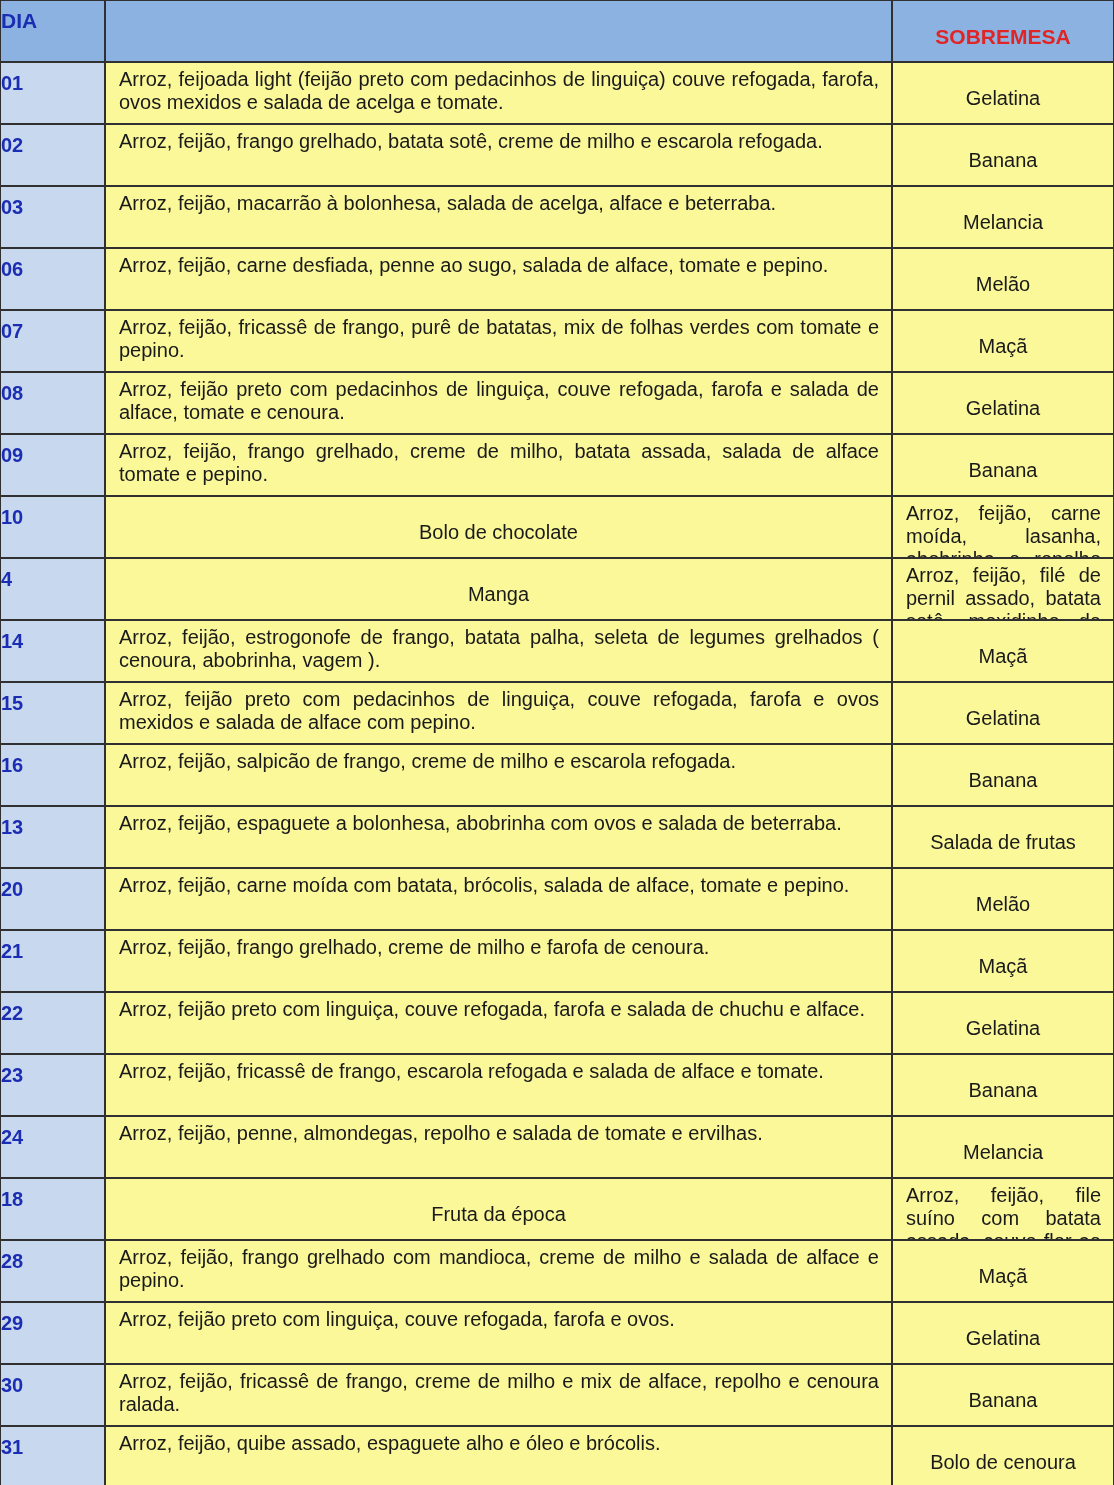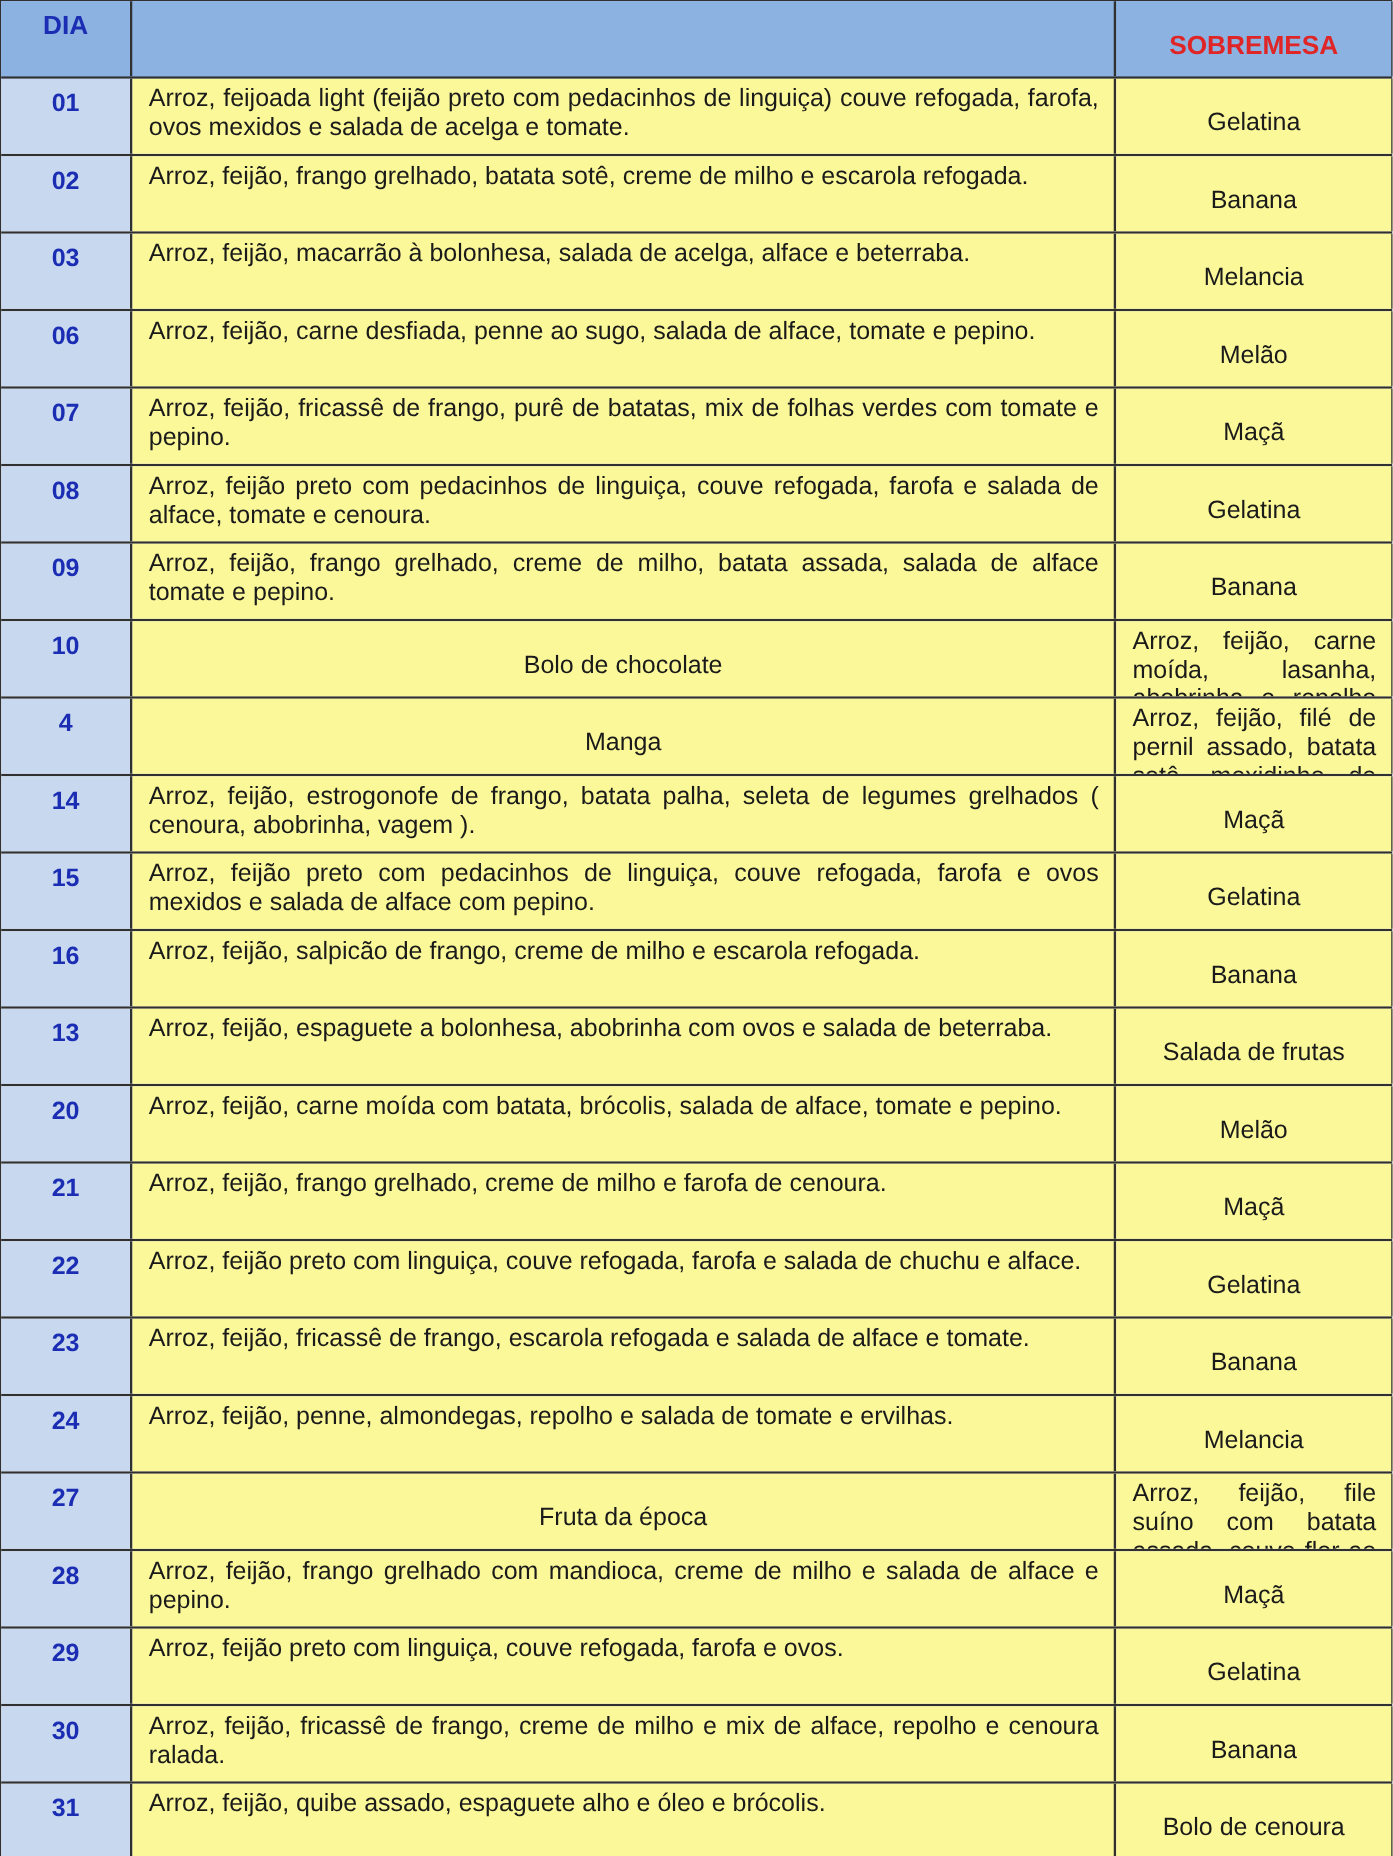--- a/index.html
+++ b/index.html
@@ -31,21 +31,21 @@
   }
   .cell {
     border-right: 2px solid var(--border);
     overflow: hidden;
   }
   .day-cell {
     background: var(--day-bg);
     color: var(--dia-text);
     font-weight: bold;
     font-size: 20px;
-    text-align: center;
+    text-align: left;
     padding-top: 7px;
     line-height: 26px;
   }
   .menu-cell {
     background: var(--content-bg);
     color: var(--body-text);
     font-size: 20px;
     line-height: 23px;
     text-align: justify;
     padding: 5px 12px 0 13px;
@@ -183,21 +183,21 @@
     <div class="cell dessert-cell">Banana</div>
   </div>
 
   <div class="row">
     <div class="cell day-cell">24</div>
     <div class="cell menu-cell">Arroz, feijão, penne, almondegas, repolho e salada de tomate e ervilhas.</div>
     <div class="cell dessert-cell">Melancia</div>
   </div>
 
   <div class="row">
-    <div class="cell day-cell">27</div>
+    <div class="cell day-cell">18</div>
     <div class="cell dessert-cell">Fruta da época</div>
     <div class="cell menu-cell">Arroz, feijão, file suíno com batata assada, couve flor ao vinagrete e salada de alface, repolho e cenoura.</div>
   </div>
 
   <div class="row">
     <div class="cell day-cell">28</div>
     <div class="cell menu-cell">Arroz, feijão, frango grelhado com mandioca, creme de milho e salada de alface e pepino.</div>
     <div class="cell dessert-cell">Maçã</div>
   </div>
 

